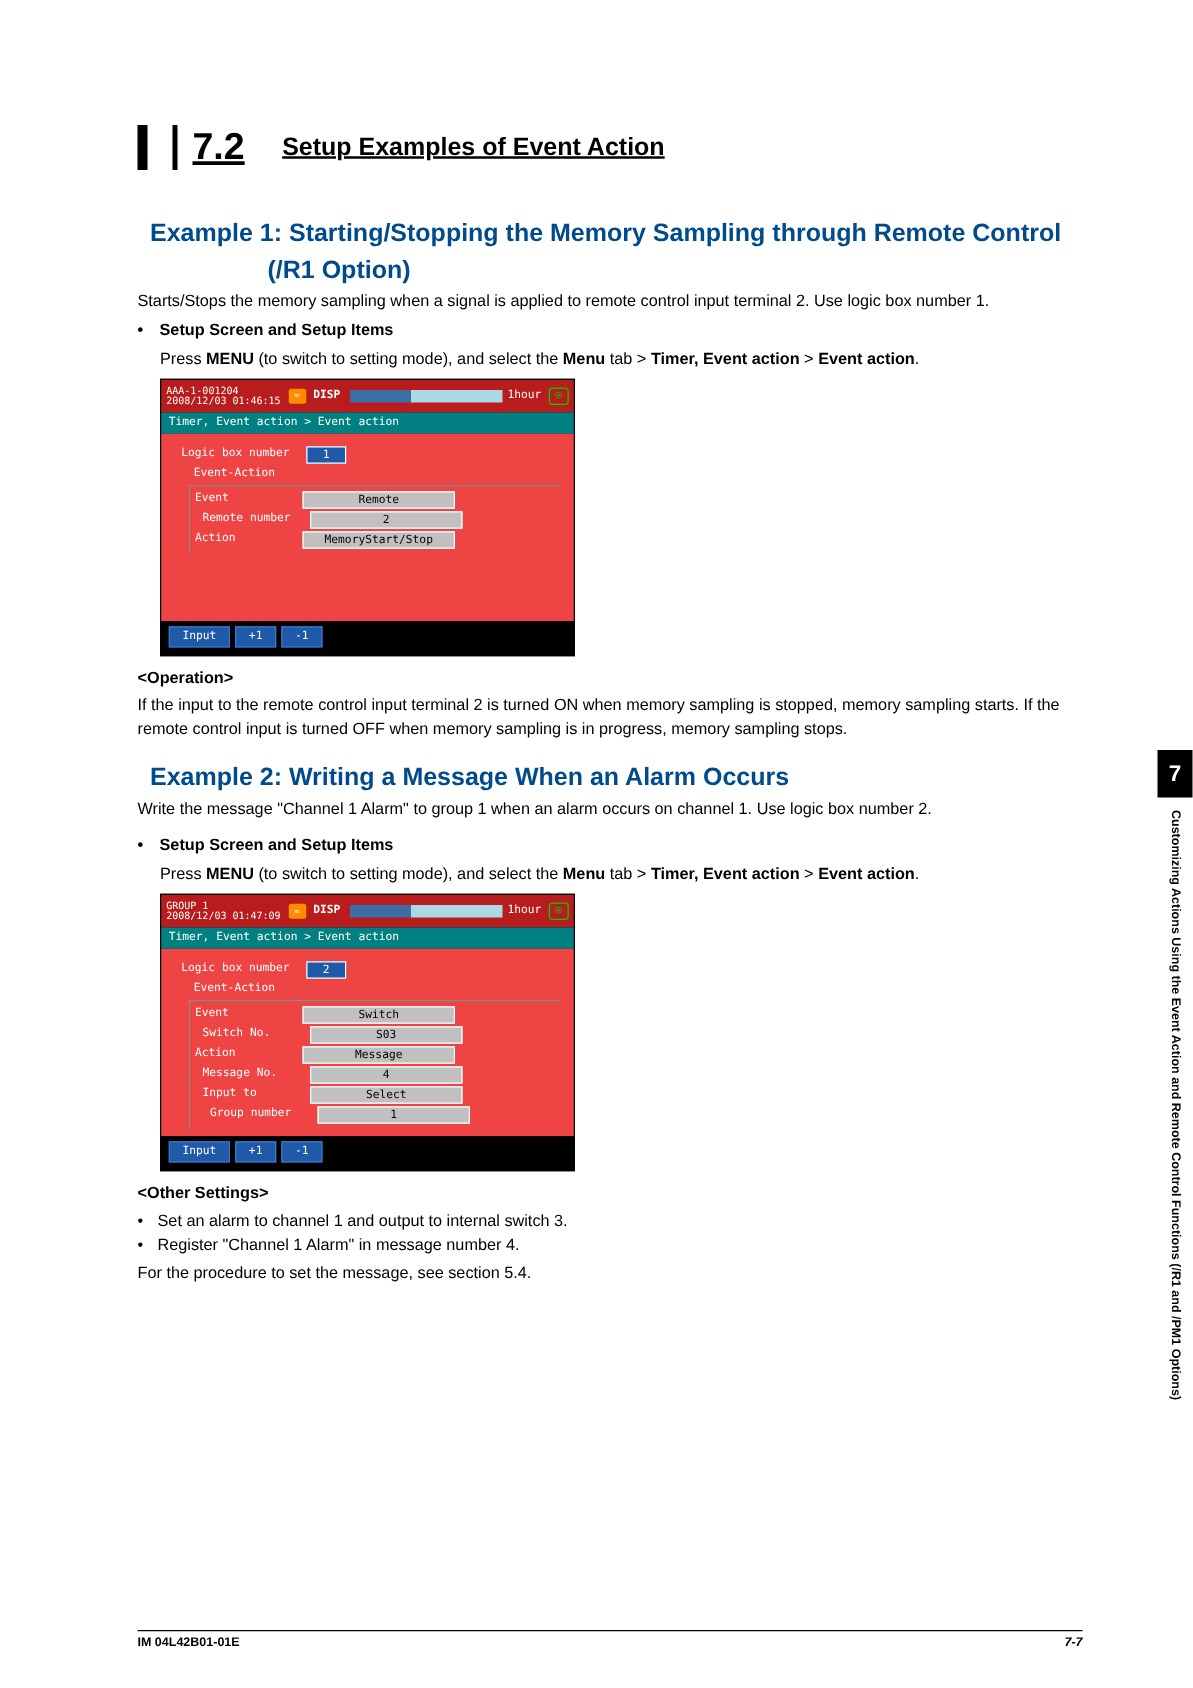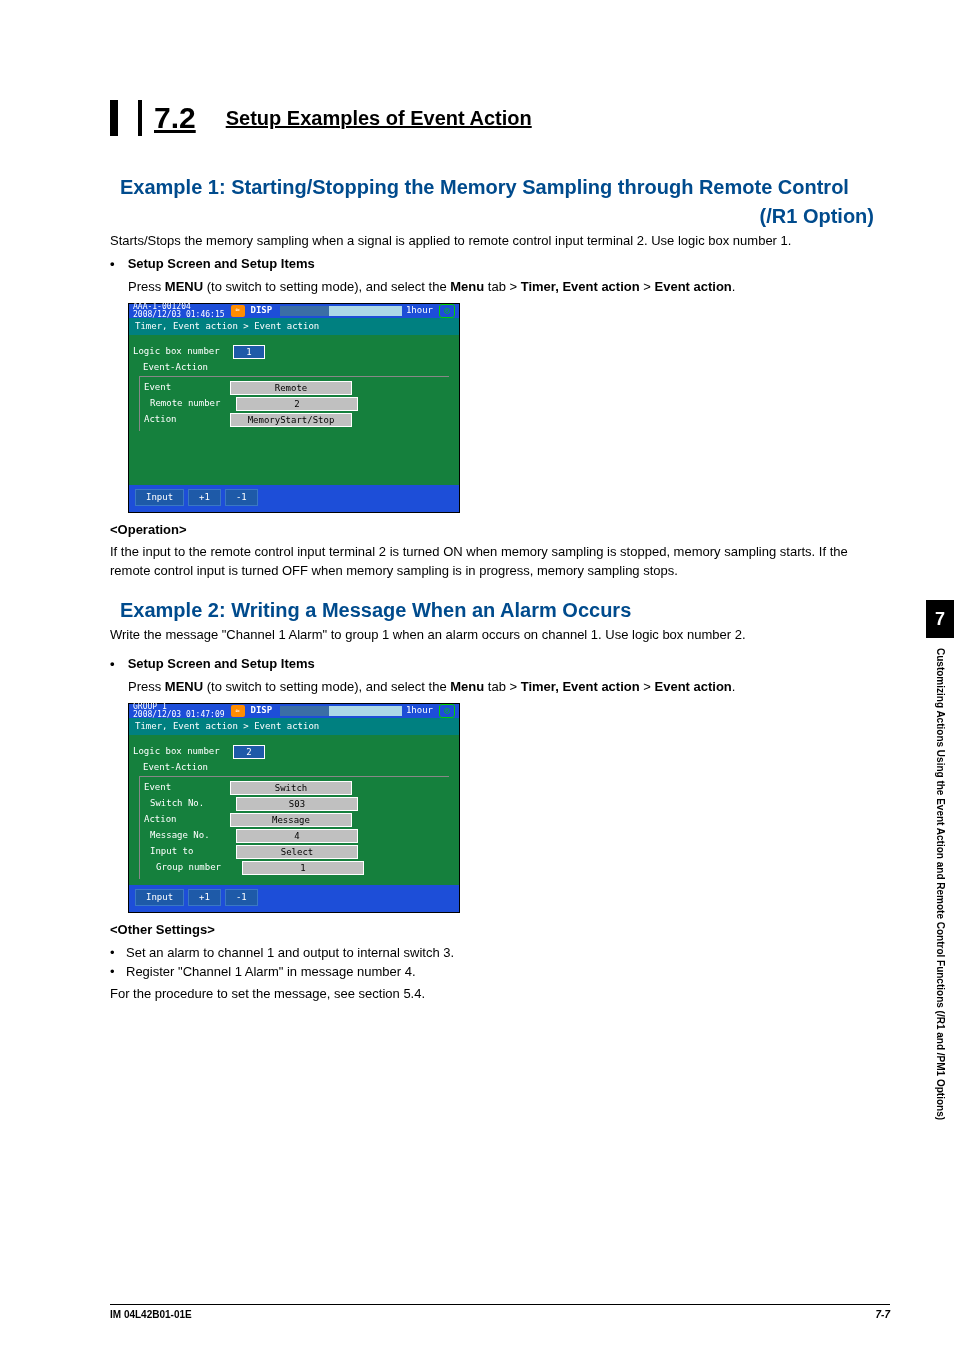--- a/index.html
+++ b/index.html
@@ -44,21 +44,20 @@
   .example-heading {
     font-size: 20px;
     font-weight: bold;
     color: #004b8d;
     margin: 10px 0 4px 10px;
   }
   .example-heading .sub {
     display: block;
     margin-left: 94px;
     margin-top: 6px;
-    text-align: right;
   }
   .body-block {
     font-size: 13px;
     line-height: 1.45;
   }
   .body-block p { margin: 4px 0; }
   .bold { font-weight: bold; }
   .bullet-line { margin-left: 0; }
   .bullet-line .dot { display:inline-block; width:14px; }
   .sub-bullets { margin-left: 0; }
@@ -66,55 +65,55 @@
   .screenshot {
     width: 330px;
     margin: 6px 0 8px 0;
     font-family: "Lucida Console", monospace;
     font-size: 9px;
     color: #fff;
     background: #000040;
     border: 1px solid #000;
   }
   .ss-top {
-    display:flex; align-items:center; height:14px;
-    background:#1d4ed8; padding:0 4px;
+    display:flex; align-items:center; height:26px;
+    background:#b91c1c; padding:0 4px;
   }
   .ss-id-block { color:#fff; line-height:1.0; font-size:8px; }
   .ss-id-block div { white-space:nowrap; }
   .ss-icon {
     width:14px; height:12px; background:#ff8c00; margin:0 6px; border-radius:2px;
     display:flex; align-items:center; justify-content:center; font-size:7px; color:#fff;
   }
   .ss-disp { font-weight:bold; margin-right:4px; }
   .ss-bar { flex:1; height:10px; background:linear-gradient(to right,#3b6ea5 40%,#add8e6 40%); margin:0 4px; }
   .ss-1hour { margin-right:6px; }
   .ss-camera {
     width:14px;height:12px;border:1px solid #00d000; border-radius:3px;
     display:flex;align-items:center;justify-content:center;color:#00d000;font-size:9px;
   }
   .ss-breadcrumb {
     background:#008080; padding:2px 6px; font-size:9px;
   }
   .ss-body {
-    background:#15803d; padding:8px 10px 6px 4px; min-height:150px; box-sizing:border-box;
+    background:#ef4444; padding:8px 10px 6px 16px; min-height:150px; box-sizing:border-box;
   }
   .ss-row { display:flex; align-items:center; margin:2px 0; }
   .ss-label { width:100px; color:#fff; font-size:9px; }
   .ss-val {
     width:120px; background:#c0c0c0; color:#000; text-align:center;
     border:1px solid #fff; font-size:9px; height:12px; line-height:12px;
   }
   .ss-val.small { width:30px; background:#1e5aa8; color:#fff; }
   .ss-fieldset {
     border-left:1px solid #888; border-top:1px solid #888; margin-left:6px; padding:2px 0 2px 4px;
   }
   .ss-group-label { color:#fff; font-size:9px; margin-left:10px; margin-bottom:2px; }
   .ss-footer {
-    display:flex; align-items:center; background:#1d4ed8; padding:4px 6px 6px 6px; gap:4px;
+    display:flex; align-items:center; background:#000000; padding:4px 6px 6px 6px; gap:4px;
   }
   .ss-btn {
     background:#1e5aa8; color:#fff; padding:1px 10px; font-size:9px; border:1px solid #3a78c4;
   }
   .side-tab {
     position:absolute;
     right:0;
     top:600px;
     width:28px;
     height:620px;
@@ -131,21 +130,21 @@
     writing-mode:vertical-rl;
     font-size:10px;
     font-weight:bold;
     margin-top:10px;
     line-height:1.3;
   }
   .page-footer {
     position:absolute;
     bottom:30px;
     left:110px;
-    right:64px;
+    right:88px;
     border-top:1px solid #000;
     padding-top:4px;
     font-size:10px;
     font-weight:bold;
     display:flex;
     justify-content:space-between;
   }
   .page-footer .right { font-style:italic; }
 </style>
 </head>

